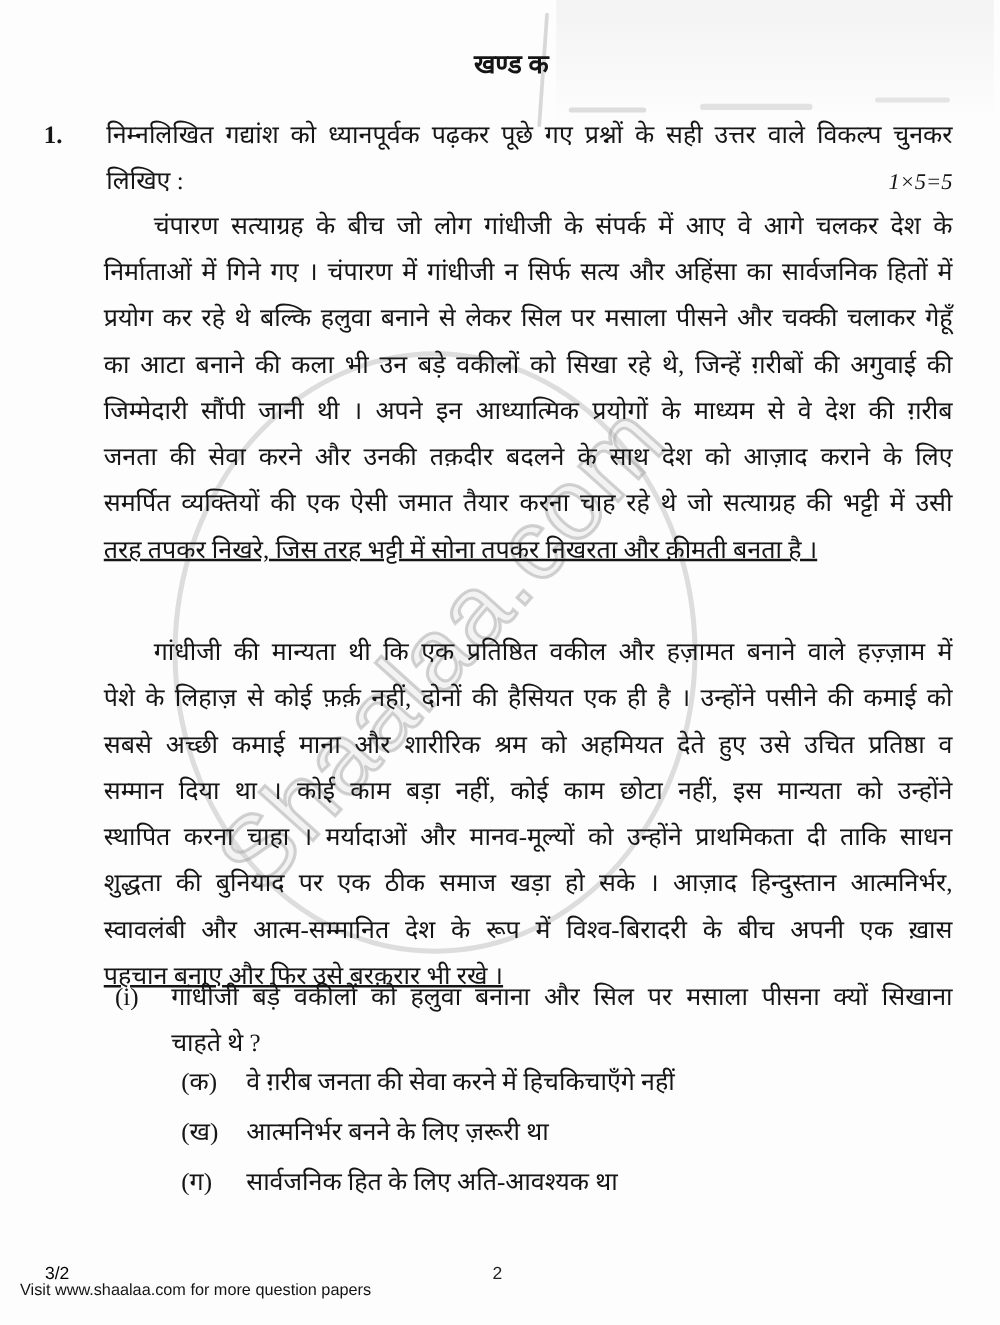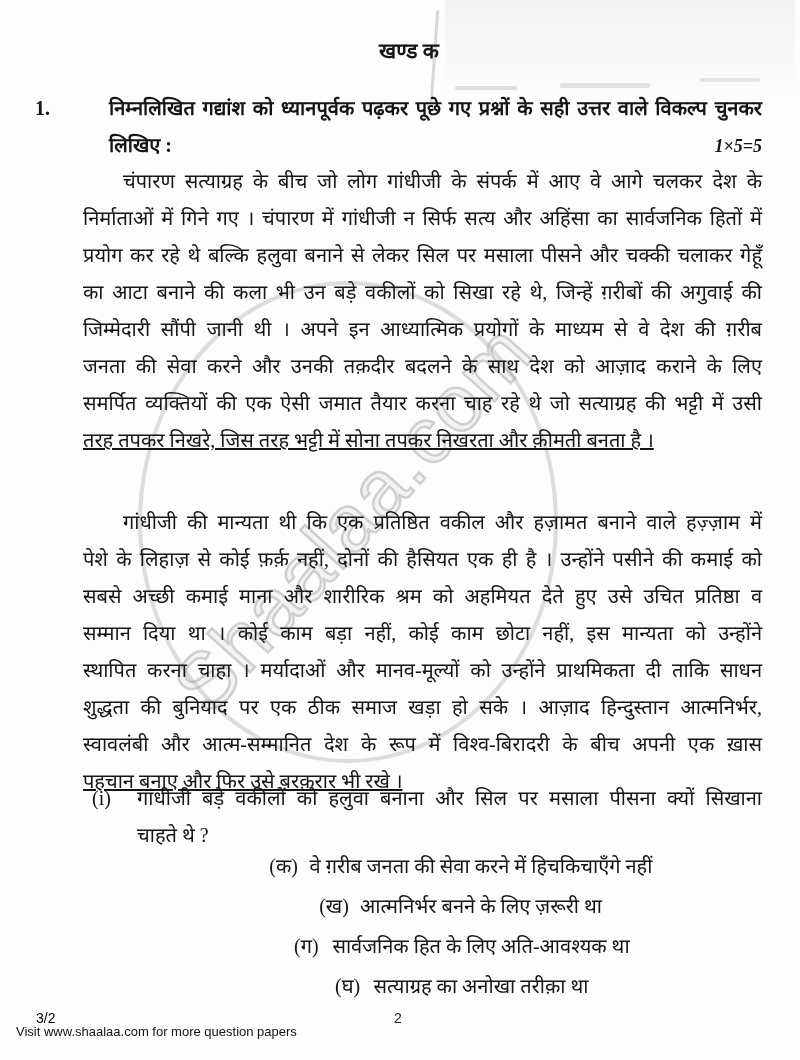--- a/index.html
+++ b/index.html
@@ -42,38 +42,38 @@
   .art-s3{left:700px;top:78px;width:60px;height:4px;background:rgba(170,170,170,0.28);border-radius:2px;}
 
   
   .content{position:relative;z-index:1;}
   .section-title{
     position:absolute;top:36px;left:0;width:790px;
     text-align:center;font-weight:bold;font-size:21px;padding-left:14px;
   }
   .q1{position:absolute;top:90px;left:35px;right:38px;}
   .q1 .qnum{position:absolute;left:0;top:0;font-weight:bold;font-size:20px;line-height:37px;}
-  .q1 .qbody{margin-left:74px;font-size:20px;line-height:37px;font-weight:bold;}
+  .q1 .qbody{margin-left:50px;font-size:20px;line-height:37px;}
   .jline{text-align:justify;text-align-last:justify;}
   .row2{display:flex;justify-content:space-between;align-items:baseline;}
   .marks{font-style:italic;font-size:18px;font-family:"Liberation Serif",serif;}
 
   .passage{position:absolute;left:83px;width:679px;font-size:20px;}
   .para1{top:163px;}
   .para2{top:504px;}
   .pline{line-height:37px;text-align:justify;text-align-last:justify;}
   .pline.first{text-indent:40px;}
   .pline.last{text-align-last:left;text-decoration:underline;}
 
   .subq{position:absolute;top:780px;left:0;width:800px;font-size:20px;}
   .subq .sq-label{position:absolute;left:92px;top:0;line-height:37px;}
   .subq .sq-body{position:absolute;left:137px;top:0;width:625px;line-height:37px;}
   .subq .sq-line2{text-align-last:left;text-align:left;}
 
-  .options{position:absolute;top:846px;left:145px;width:620px;font-size:20px;text-align:center;}
+  .options{position:absolute;top:846px;left:145px;width:620px;font-size:20px;}
   .opt-row{line-height:40px;white-space:nowrap;}
   .opt-label{display:inline-block;width:52px;}
 
   .footer-code{position:absolute;left:36px;top:1010px;
     font-family:"Liberation Sans",sans-serif;font-size:14px;color:#000000;}
   .footer-page{position:absolute;left:394px;top:1010px;
     font-family:"Liberation Sans",sans-serif;font-size:14px;color:#222;}
   .footer-promo{position:absolute;left:16px;top:1024px;
     font-family:"Liberation Sans",sans-serif;font-size:13px;color:#141414;white-space:nowrap;}
 </style>
@@ -139,23 +139,20 @@
     <div class="options">
       <div class="opt-row">
         <span class="opt-label">(क)</span><span>वे ग़रीब जनता की सेवा करने में हिचकिचाएँगे नहीं</span>
       </div>
       <div class="opt-row">
         <span class="opt-label">(ख)</span><span>आत्मनिर्भर बनने के लिए ज़रूरी था</span>
       </div>
       <div class="opt-row">
         <span class="opt-label">(ग)</span><span>सार्वजनिक हित के लिए अति-आवश्यक था</span>
       </div>
-      <div class="opt-row">
-        <span class="opt-label">(घ)</span><span>सत्याग्रह का अनोखा तरीक़ा था</span>
-      </div>
     </div>
 
     <div class="footer-code">3/2</div>
     <div class="footer-page">2</div>
     <div class="footer-promo">Visit www.shaalaa.com for more question papers</div>
 
   </div>
 </div>
 
 </body></html>

